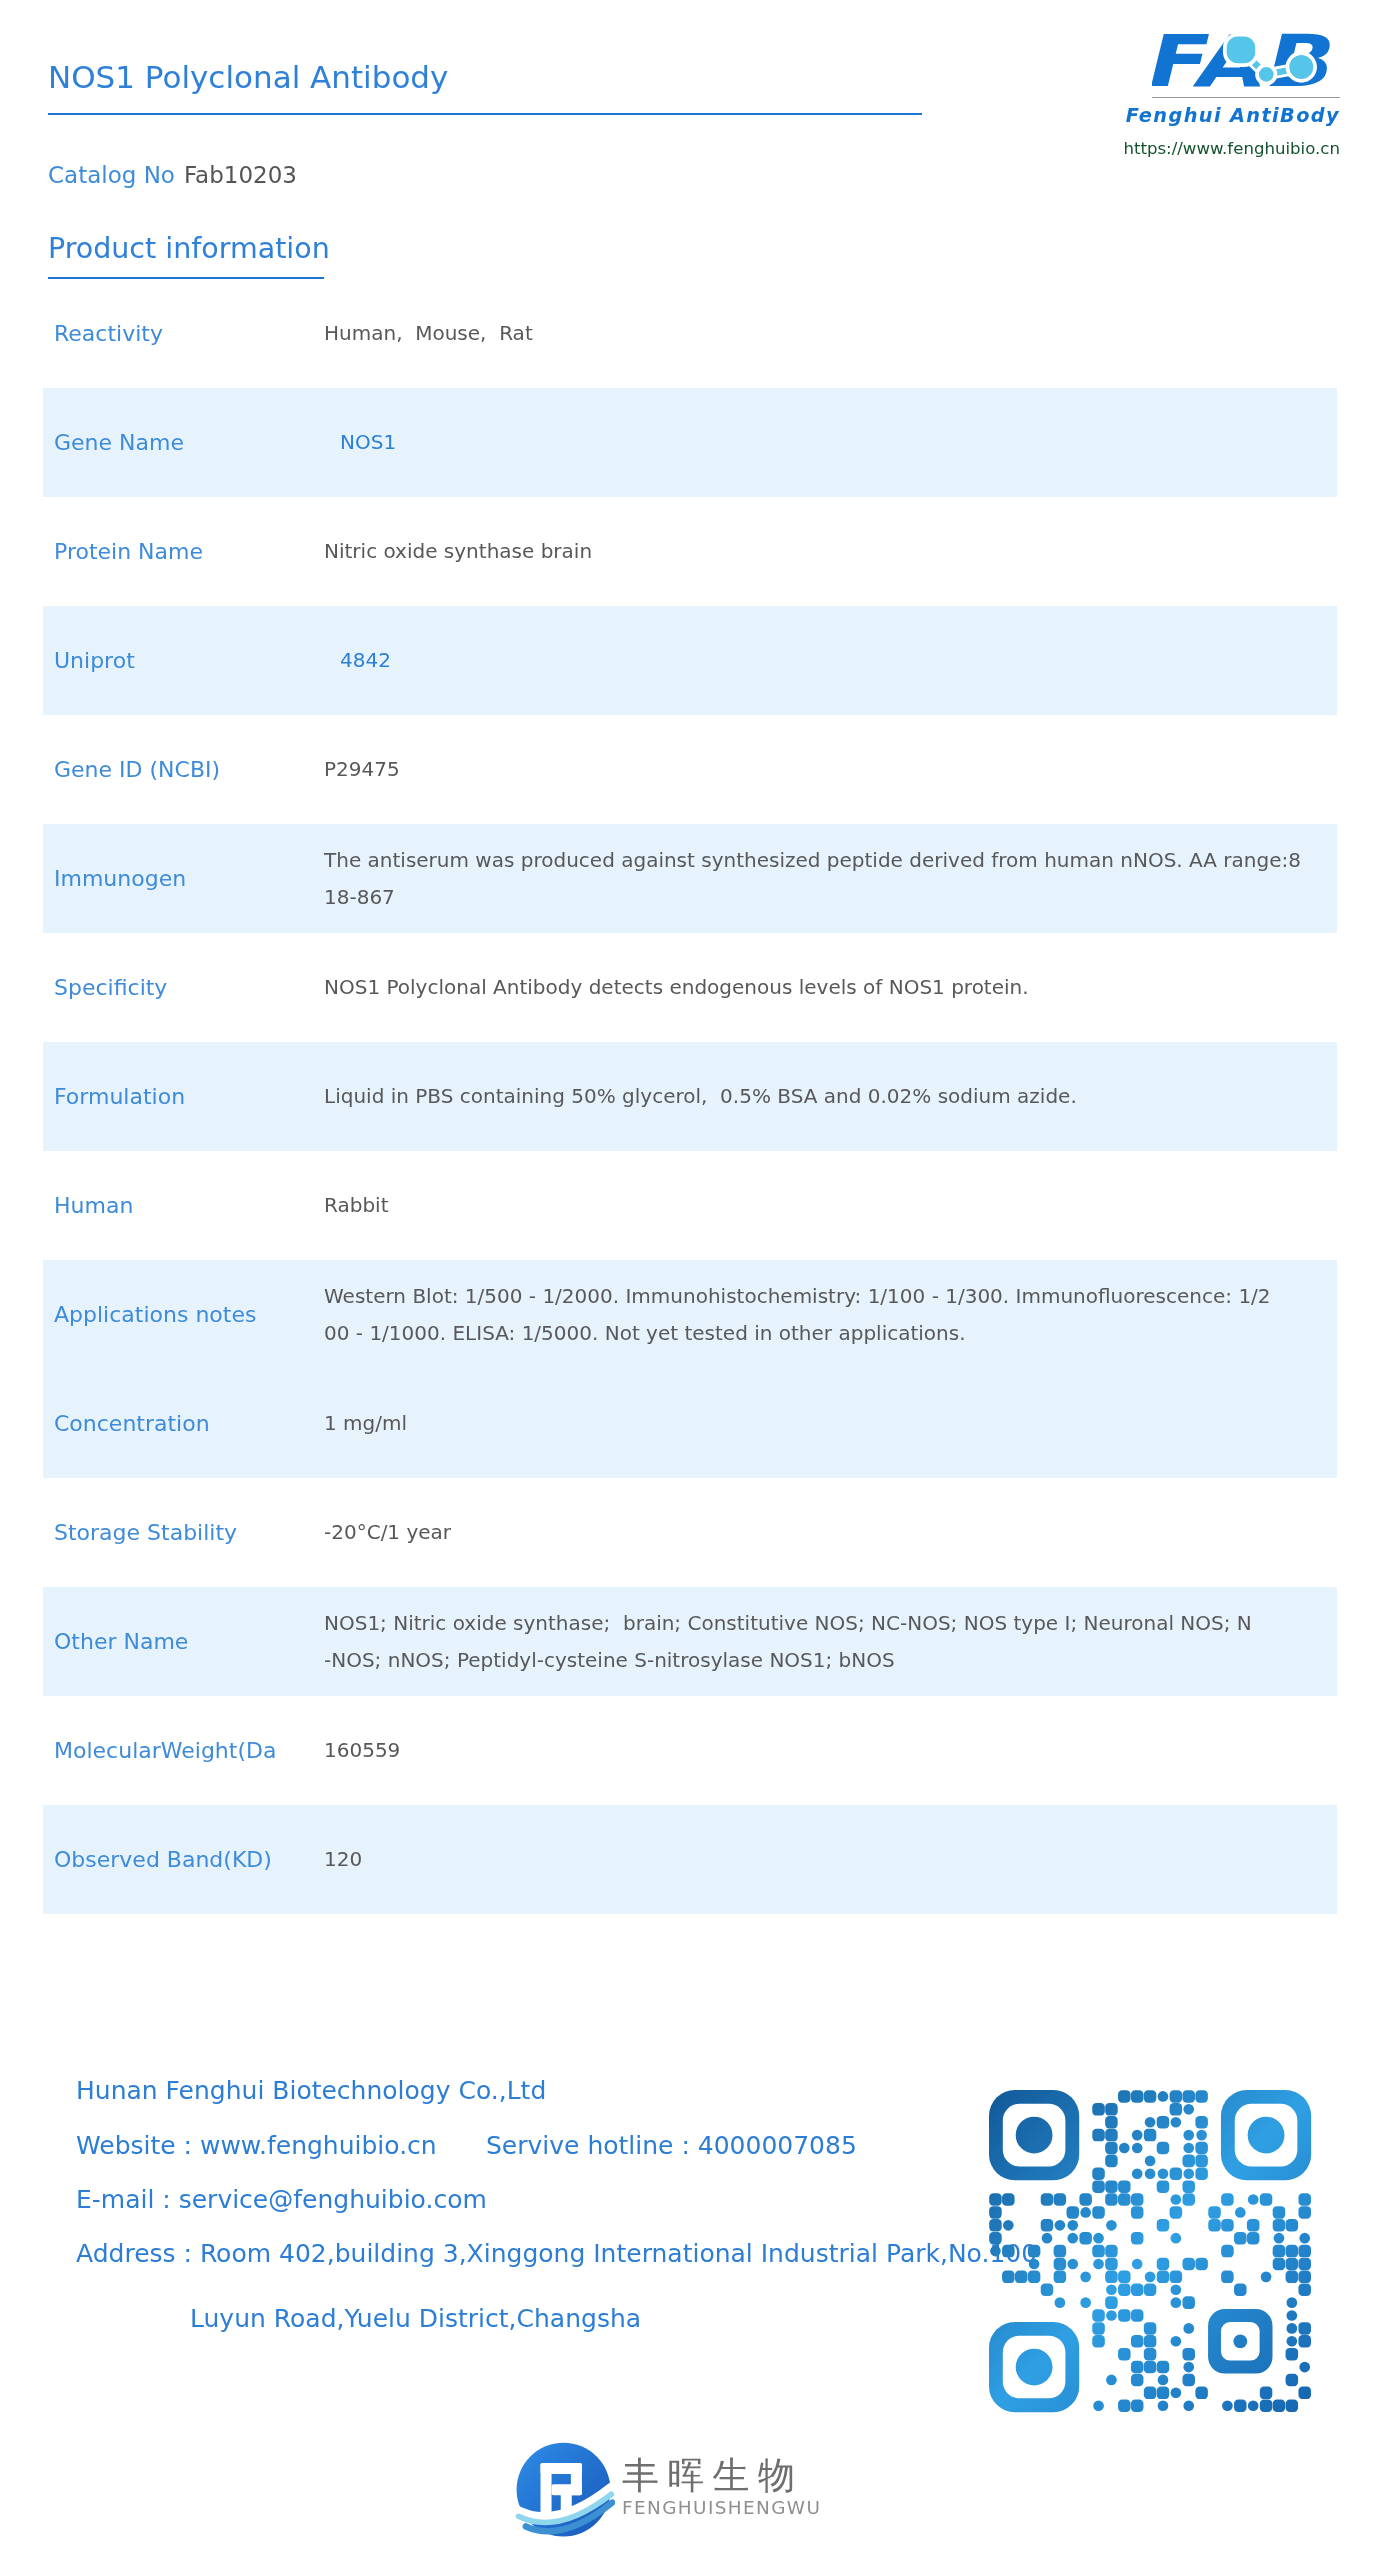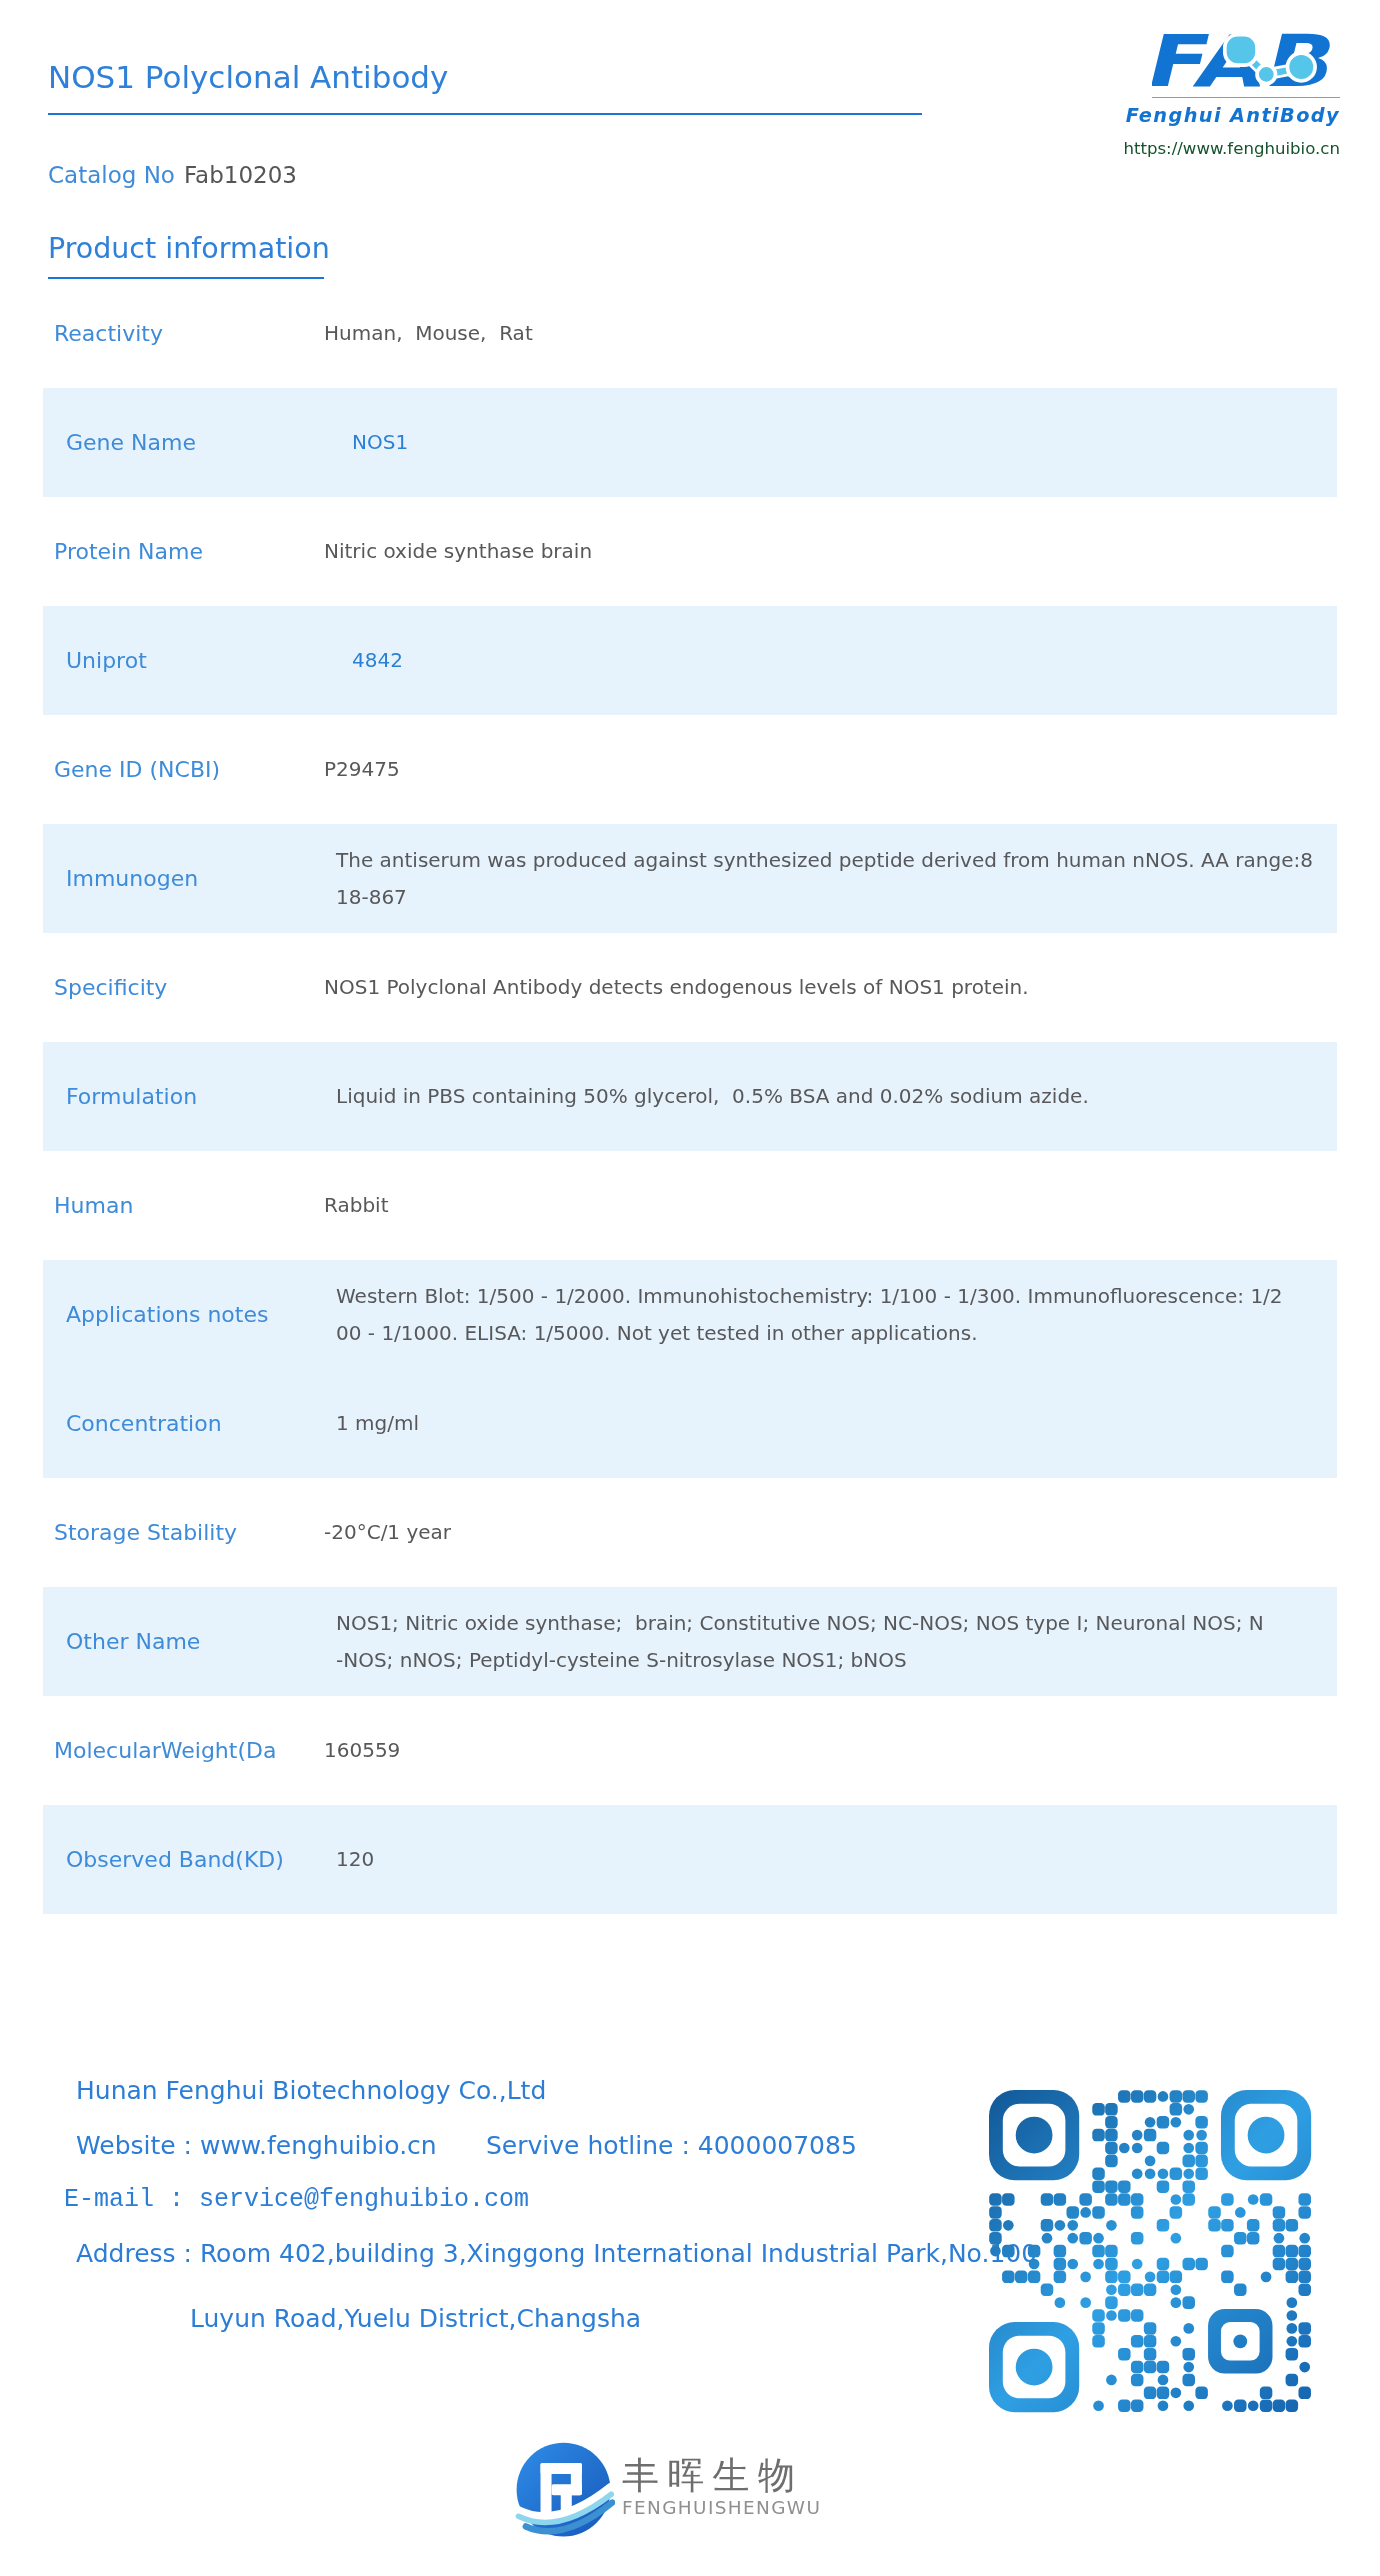--- a/index.html
+++ b/index.html
@@ -19,21 +19,21 @@
   .brand-name{font-size:19.3px;font-weight:bold;font-style:italic;color:#1173d2;letter-spacing:1.4px;}
   .brand-url{margin-top:12px;font-size:16.6px;color:#14532d;}
 
   
   .section-title{position:absolute;left:48px;top:232px;font-size:28.5px;font-weight:500;color:#2f80d8;}
   .section-underline{position:absolute;left:48px;top:277px;width:276px;height:1.8px;background:#1b74d6;}
 
   
   .ptable{position:absolute;left:43px;top:279px;width:1294px;}
   .row{height:109px;display:flex;align-items:center;}
-  .row.hl{background:#e6f3fc;padding-left:12px;}
+  .row.hl{background:#e6f3fc;}
   .cell-label{width:270px;padding-left:11px;flex:none;font-size:22px;color:#3e8bd9;}
   .cell-value{font-size:20px;color:#58585a;white-space:pre;line-height:37px;}
   .cell-value.blue{color:#2b7fd4;margin-left:16px;}
 
   
   .f-line{position:absolute;font-size:25px;color:#2b7dd6;white-space:pre;}
 
   
   .cn-name{position:absolute;left:622px;top:2451px;font-size:37px;font-weight:500;color:#6e6e6e;letter-spacing:8.3px;}
   .en-name{position:absolute;left:622px;top:2497px;font-size:18.4px;color:#8f8f8f;letter-spacing:1.4px;}
@@ -134,21 +134,21 @@
       </div>
       <div class="row hl">
         <div class="cell-label">Observed Band(KD)</div>
         <div class="cell-value gray">120</div>
       </div>
     </div>
 
   <div class="f-line" style="left:76px;top:2076px;text-align:right;">Hunan Fenghui Biotechnology Co.,Ltd</div>
   <div class="f-line" style="left:76px;top:2131px;">Website : www.fenghuibio.cn</div>
   <div class="f-line" style="left:472px;top:2131px;margin-left:14px;">Servive hotline : 4000007085</div>
-  <div class="f-line" style="left:64px;top:2185px;font-family:Liberation Mono, monospace;">E-mail : service@fenghuibio.com</div>
+  <div class="f-line" style="left:76px;top:2185px;">E-mail : service@fenghuibio.com</div>
   <div class="f-line" style="left:76px;top:2239px;">Address : Room 402,building 3,Xinggong International Industrial Park,No.100</div>
   <div class="f-line" style="left:190px;top:2304px;">Luyun Road,Yuelu District,Changsha</div>
 
   <svg class="qr" id="qr" width="324" height="324" viewBox="0 0 352 352">
     <defs>
       <linearGradient id="qg" x1="0" y1="0" x2="352" y2="352" gradientUnits="userSpaceOnUse">
         <stop offset="0" stop-color="#125898"></stop>
         <stop offset="0.5" stop-color="#2f9fe3"></stop>
         <stop offset="1" stop-color="#1563ad"></stop>
       </linearGradient>

